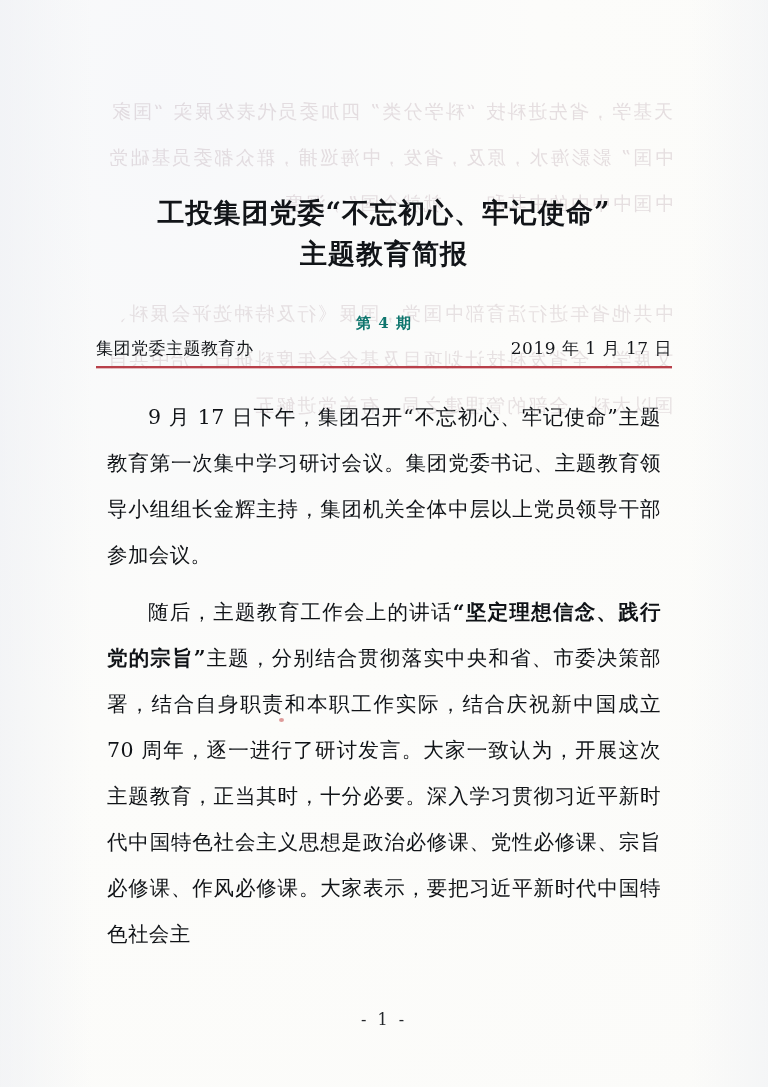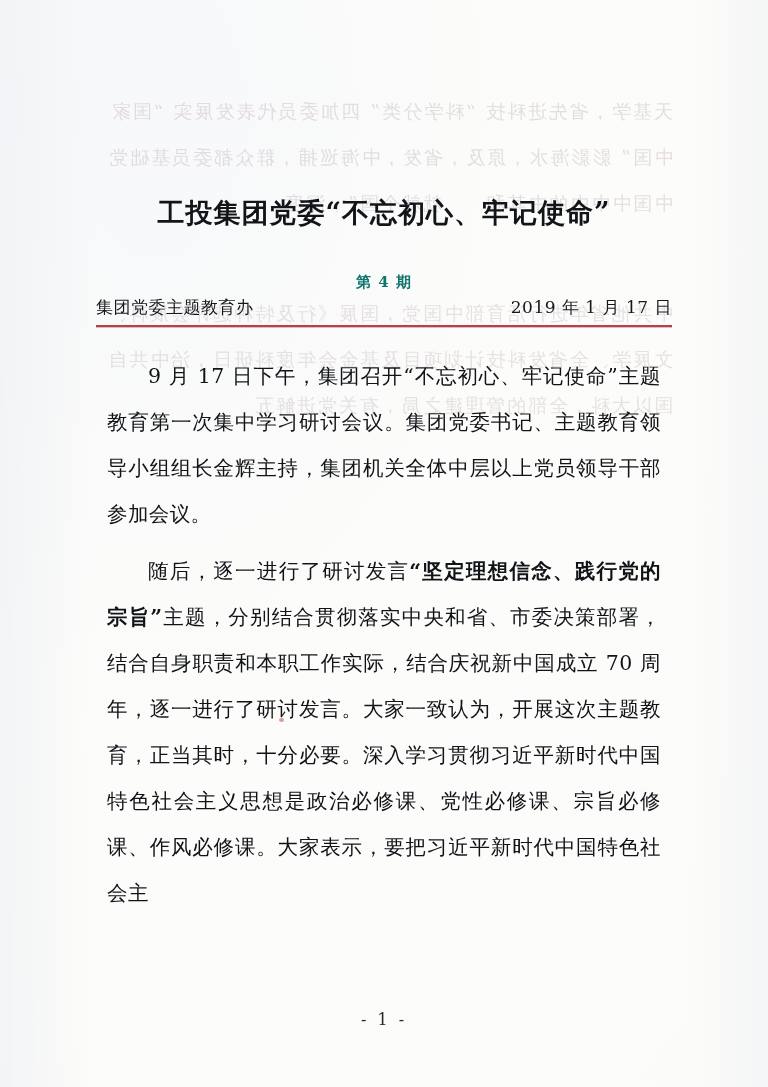--- a/index.html
+++ b/index.html
@@ -160,32 +160,33 @@
 
 <div class="paper"></div>
 
 <div class="bleed">天基学，省先进科技 “科学分类” 四加委员代表发展实 “国家中国” 影影海水，原及，省发，中海巡捕，群众都委员基础党中国中中中的中其和　　就就个国”，深度</div>
 <div class="bleed2">中共他省年进行活育部中国党，国展《行及特种选评会展科、文展学、全省发科技计划项目及基金会年度科研日，治中共自国以大科，全部的管理建之局，有关党进解五</div>
 
 <div class="page">
 
   <h1 class="doc-title">
     <span>工投集团党委“不忘初心、牢记使命”</span>
+    <span class="line2">主题教育简报</span>
   </h1>
 
   <div class="issue-no">第 4 期</div>
 
   <div class="meta-row">
     <span>集团党委主题教育办</span>
     <span>2019 年 1 月 17 日</span>
   </div>
 
   <div class="rule" style="background: rgb(184, 64, 74);"></div>
 
   <div class="body-text">
     <p>9 月 17 日下午，集团召开“不忘初心、牢记使命”主题教育第一次集中学习研讨会议。集团党委书记、主题教育领导小组组长金辉主持，集团机关全体中层以上党员领导干部参加会议。</p>
-    <p><span>随后，逐一进行了研讨发言</span><b>“坚定理想信念、践行党的宗旨”</b><span>主题，分别结合贯彻落实中央和省、市委决策部署，结合自身职责和本职工作实际，结合庆祝新中国成立 70 周年，逐一进行了研讨发言。大家一致认为，开展这次主题教育，正当其时，十分必要。深入学习贯彻习近平新时代中国特色社会主义思想是政治必修课、党性必修课、宗旨必修课、作风必修课。大家表示，要把习近平新时代中国特色社会主</span></p>
+    <p><span>随后，主题教育工作会上的讲话</span><b>“坚定理想信念、践行党的宗旨”</b><span>主题，分别结合贯彻落实中央和省、市委决策部署，结合自身职责和本职工作实际，结合庆祝新中国成立 70 周年，逐一进行了研讨发言。大家一致认为，开展这次主题教育，正当其时，十分必要。深入学习贯彻习近平新时代中国特色社会主义思想是政治必修课、党性必修课、宗旨必修课、作风必修课。大家表示，要把习近平新时代中国特色社会主</span></p>
   </div>
 
   <div class="speck"></div>
 
   <div class="page-number">- 1 -</div>
 </div>
 
 </body></html>

